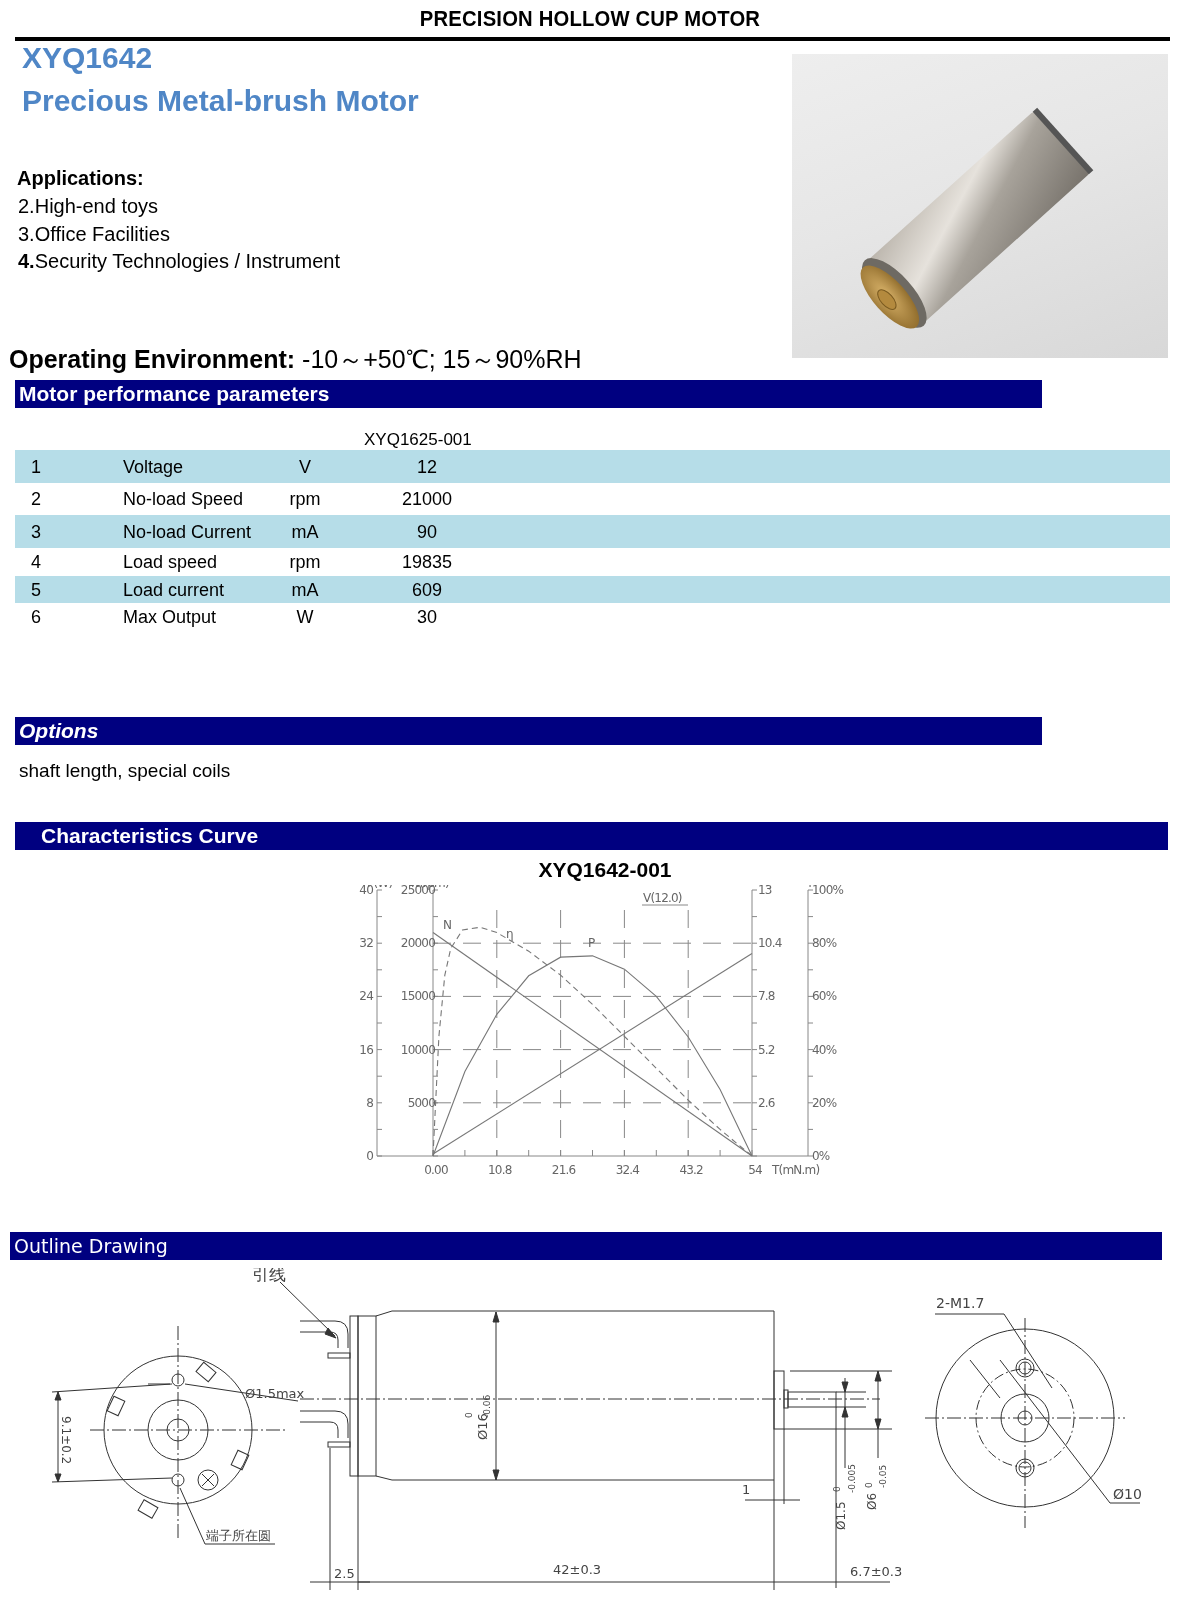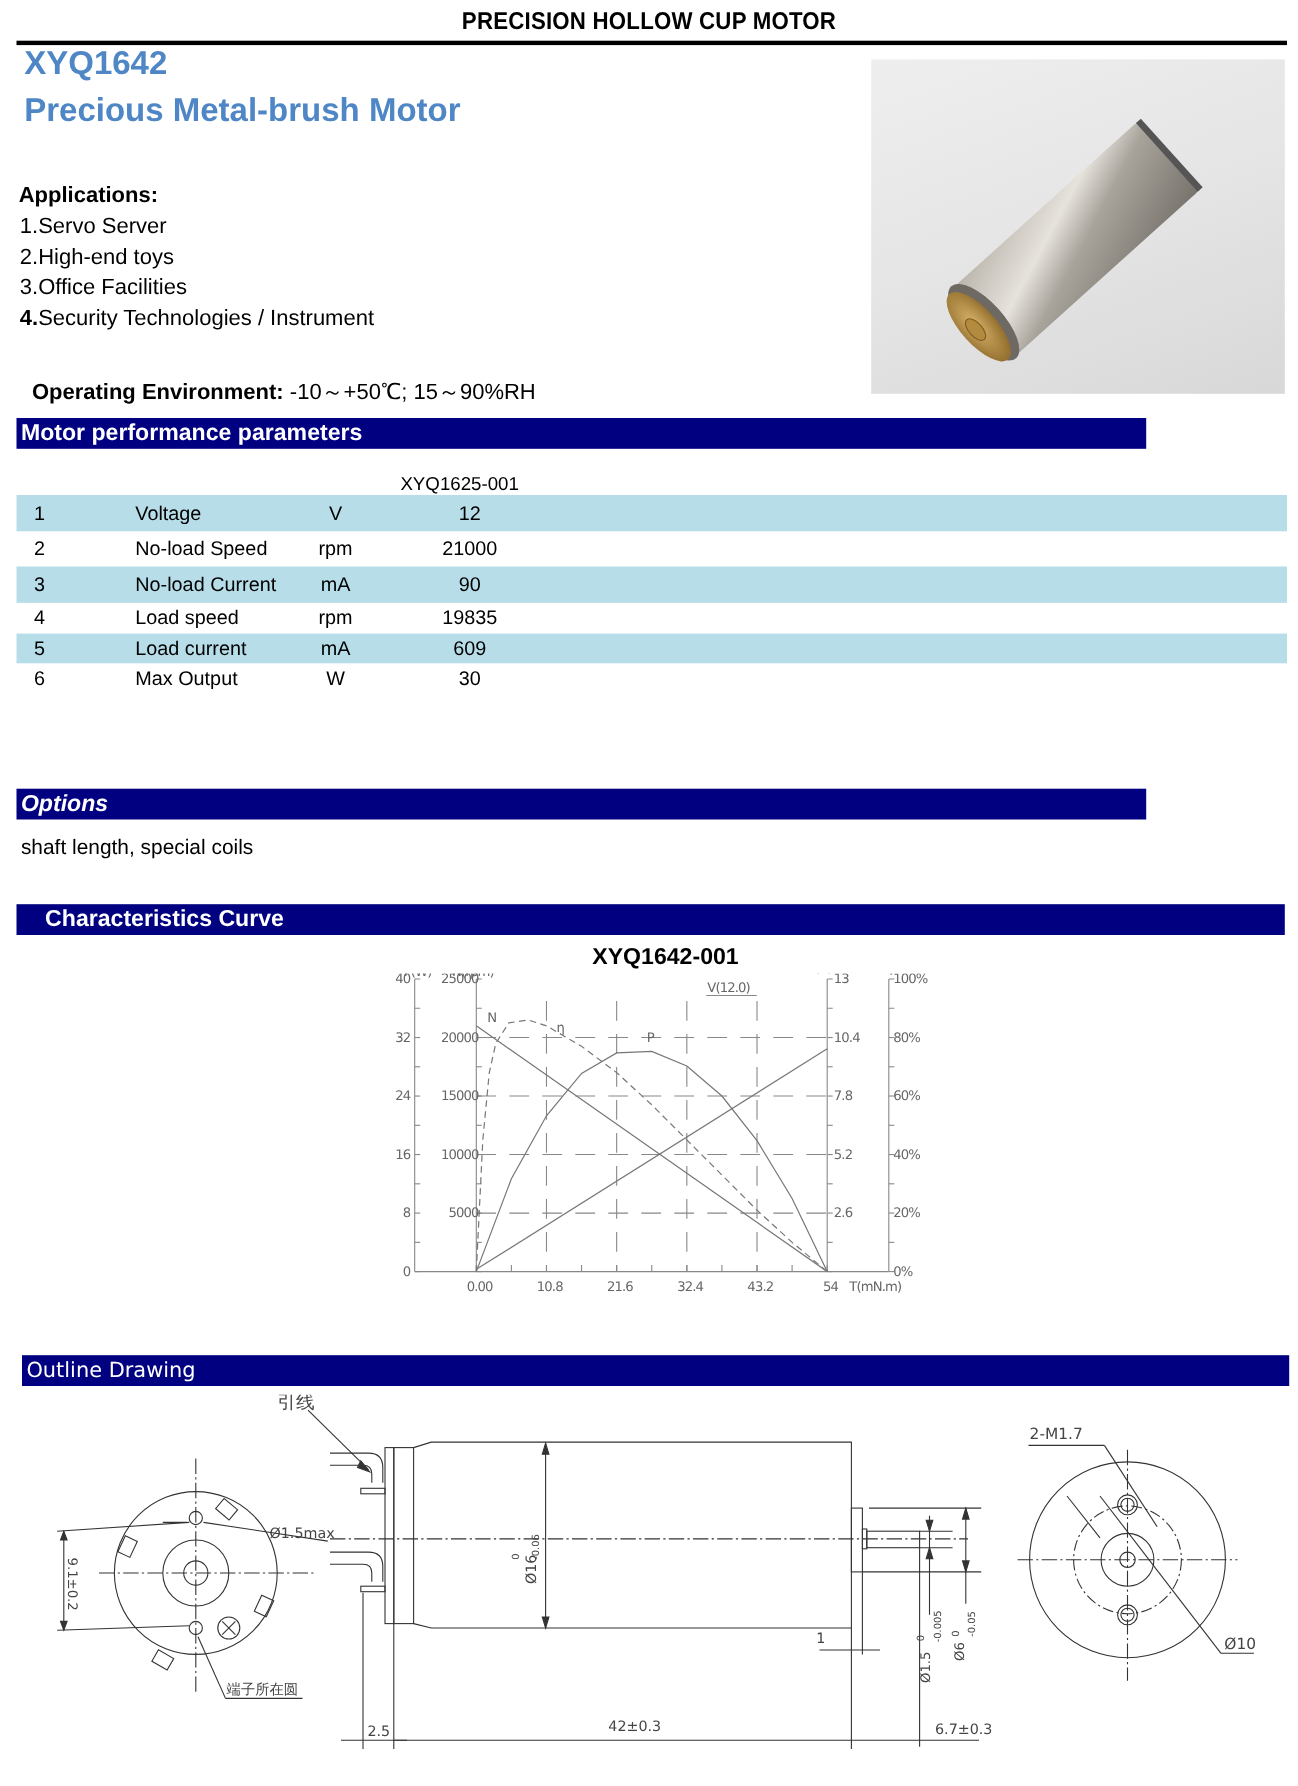--- a/index.html
+++ b/index.html
@@ -22,21 +22,21 @@
     .photo {
       position: absolute; left: 792px; top: 54px; width: 376px; height: 304px;
       background: linear-gradient(160deg, #eeeeee 0%, #e6e6e6 45%, #d8d8d8 100%);
       overflow: hidden;
     }
 
     .apps-title { position: absolute; left: 17px; top: 167px; font-weight: bold; font-size: 20px; }
     .apps-list { position: absolute; left: 18px; top: 193px; font-size: 20px; line-height: 27.5px; list-style: none; }
     .apps-list li b { font-weight: bold; }
 
-    .env { position: absolute; left: 29px; top: 343px; font-size: 20px; }
+    .env { position: absolute; left: 9px; top: 343px; font-size: 25px; }
     .env .label { font-weight: bold; }
 
     .section-bar {
       position: absolute; left: 15px; width: 1027px; height: 28px; background: #000080;
       color: #fff; font-weight: bold; font-size: 21px; padding-left: 4px; line-height: 28px;
     }
     .section-bar.cal { font-family: "DejaVu Sans", sans-serif; font-weight: normal; font-size: 19px; }
 
     .params-model { position: absolute; left: 364px; top: 430px; font-weight: normal; font-size: 17px; }
     .params { position: absolute; left: 15px; top: 450px; width: 1155px; }
@@ -86,21 +86,20 @@
       <rect x="296" y="118" width="6" height="84" fill="#555"></rect>
       <ellipse cx="72" cy="160" rx="18" ry="44" fill="#6e6a63"></ellipse>
       <ellipse cx="66" cy="160" rx="16" ry="40" fill="url(#brass)"></ellipse>
       <ellipse cx="62" cy="160" rx="6" ry="12" fill="#b48a3e" stroke="#7a5a20"></ellipse>
     </g>
   </svg>
 </div>
 
 <div class="apps-title">Applications:</div>
 <ul class="apps-list">
-  <li><span>1.</span><span>Servo Server</span></li>
   <li><span>2.</span><span>High-end toys</span></li>
   <li><span>3.</span><span>Office Facilities</span></li>
   <li><b>4.</b><span>Security Technologies / Instrument</span></li>
 </ul>
 
 <div class="env">
   <span class="label">Operating Environment:</span>
   <span>-10～+50℃; 15～90%RH</span>
 </div>
 
@@ -266,21 +265,21 @@
       <text x="454" y="-1" text-anchor="start">η</text>
       <text x="422" y="289" text-anchor="start">T(mN.m)</text>
       <text x="293" y="17" text-anchor="start">V(12.0)</text>
       <line x1="292" y1="20" x2="338" y2="20" stroke="#888"></line>
       <text x="93" y="44" text-anchor="start">N</text>
       <text x="156" y="53" text-anchor="start">η</text>
       <text x="238" y="62" text-anchor="start">P</text>
     </g>
 </svg>
 
-<div class="section-bar cal" style="top:1232px;left:20px;width:1152px;">Outline Drawing</div>
+<div class="section-bar cal" style="top:1232px;left:10px;width:1152px;">Outline Drawing</div>
 
 <svg class="drawing" viewBox="0 0 1180 356">
   <g stroke="#333" fill="none" stroke-width="1">
 
     <g>
       <circle cx="178" cy="162" r="74"></circle>
       <circle cx="178" cy="162" r="30"></circle>
       <circle cx="178" cy="162" r="11"></circle>
       <line x1="178" y1="58" x2="178" y2="270" stroke-dasharray="14 3 2 3"></line>
       <line x1="90" y1="162" x2="285" y2="162" stroke-dasharray="14 3 2 3"></line>

